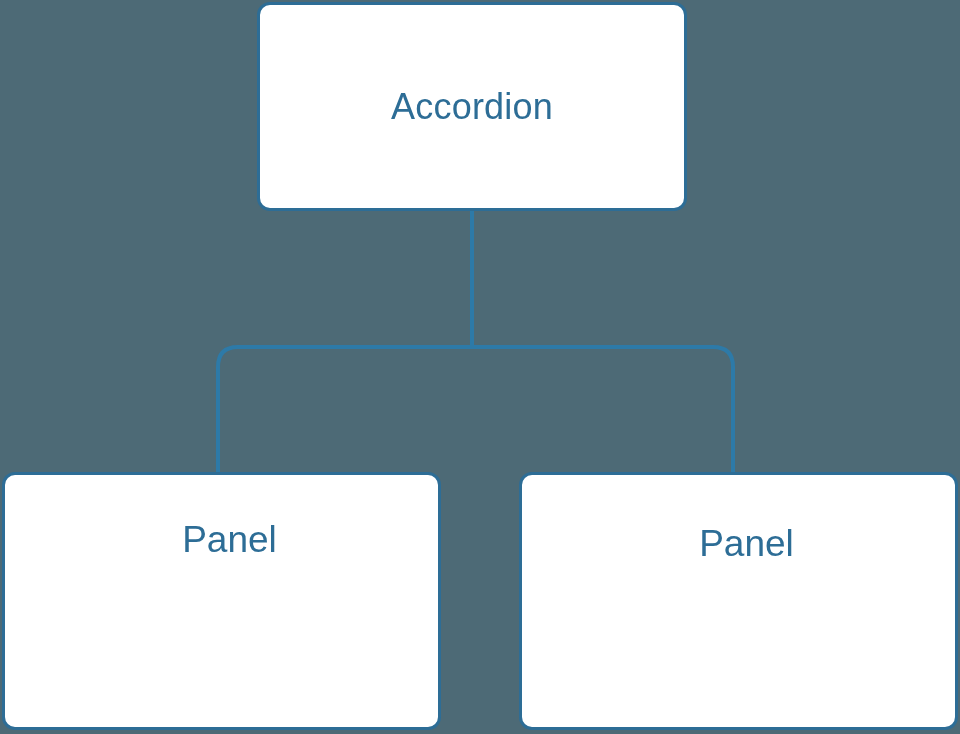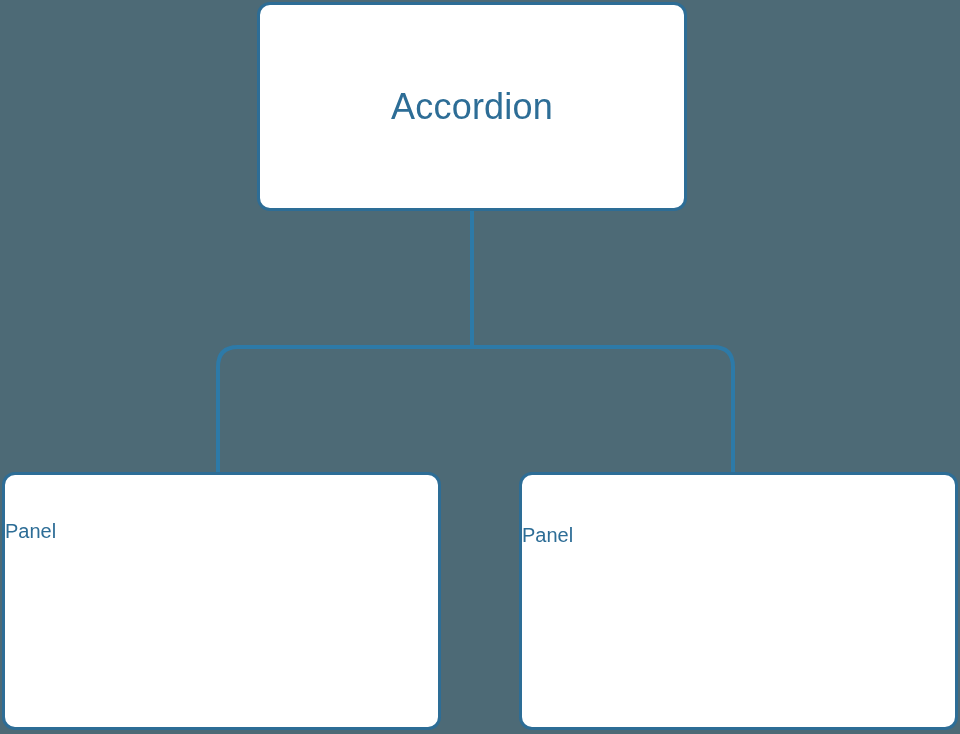--- a/index.html
+++ b/index.html
@@ -67,25 +67,25 @@
 
   #card-panel-right {
     left: 519px;
     top: 472px;
     width: 439px;
     height: 258px;
   }
 
   .panel-title {
     position: absolute;
-    left: 0;
+    left: 8px;
     width: 100%;
-    text-align: left;
+    text-align: center;
     color: #2d6d96;
-    font-size: 20px;
+    font-size: 37px;
     font-weight: 400;
     line-height: 1;
     white-space: nowrap;
   }
   #card-panel-left .panel-title { top: 46px; }
   #card-panel-right .panel-title { top: 50px; }
 </style>
 </head>
 <body>
 

